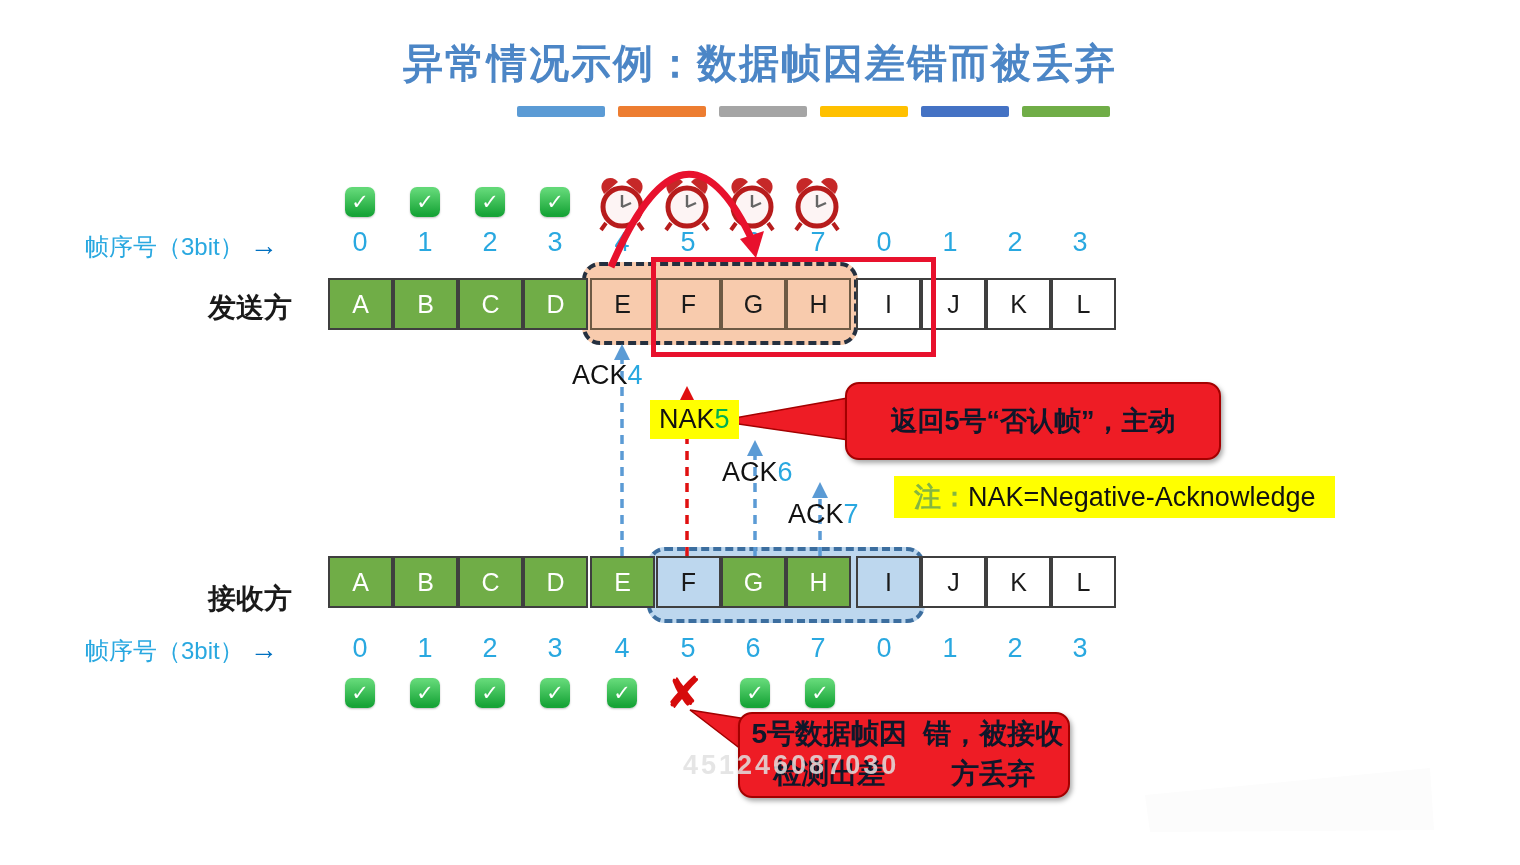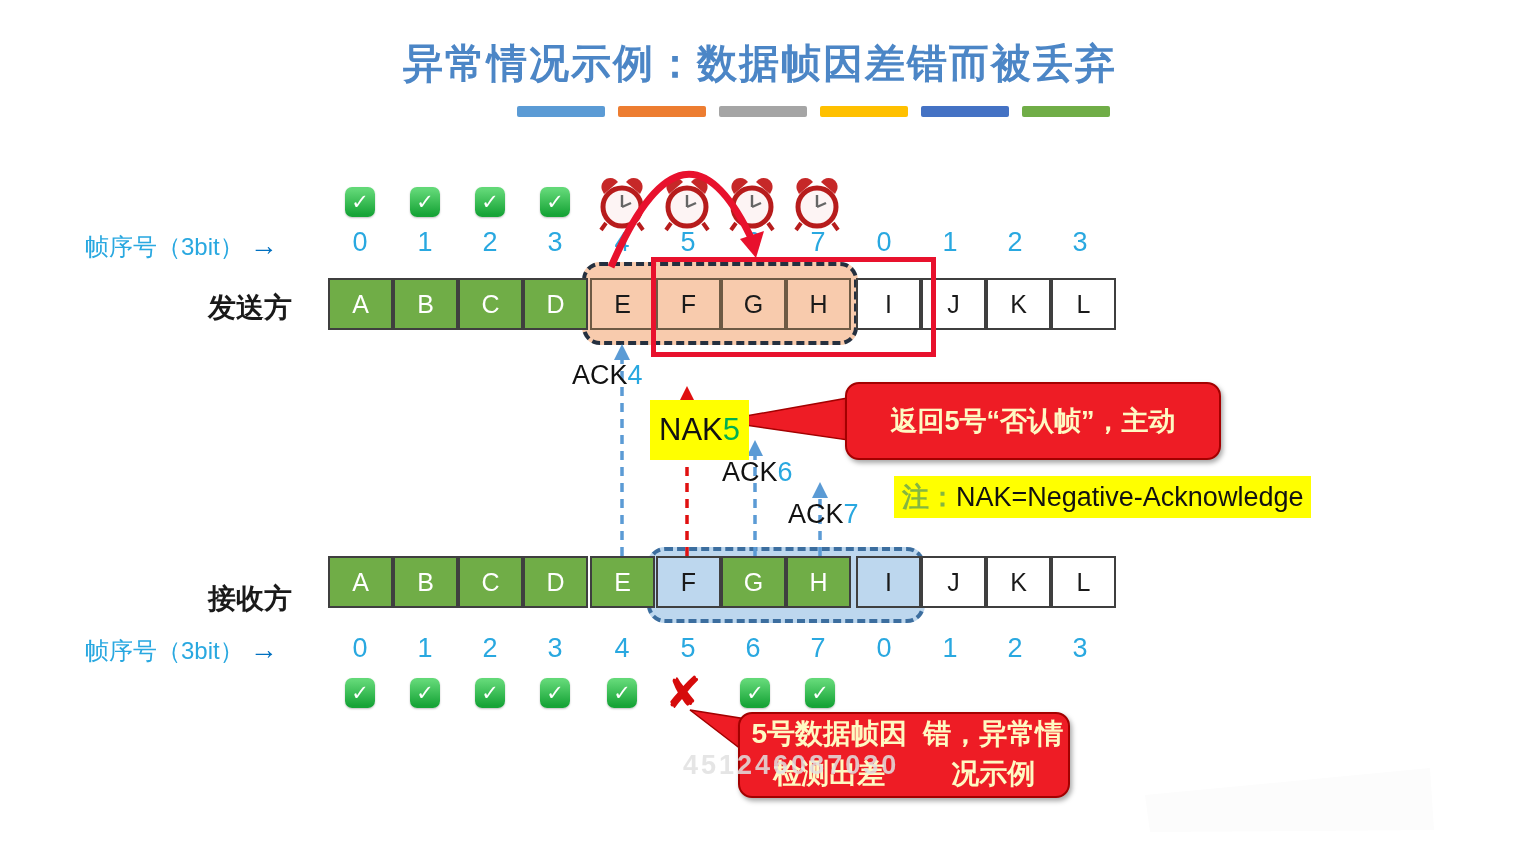--- a/index.html
+++ b/index.html
@@ -27,29 +27,29 @@
   .cell.peach{background:#f8cbad;color:#1a1a1a;border-color:#6e5a44;}
   .cell.blue{background:#bdd7ee;color:#1a1a1a;border-color:#3f3f3f;}
   .cell.white{background:#ffffff;color:#1a1a1a;border-color:#3f3f3f;}
   .window-sender{left:582px;top:262px;width:276px;height:83px;background:#f8cbad;
         border:4px dashed #25303f;border-radius:18px;box-sizing:border-box;z-index:0;}
   .window-receiver{left:647px;top:547px;width:278px;height:76px;background:#bdd7ee;
         border:4px dashed #3c6e9f;border-radius:18px;box-sizing:border-box;z-index:0;}
   .redrect{left:651px;top:257px;width:275px;height:90px;border:5px solid #e8112d;z-index:6;}
   .acklabel{font-size:27px;font-weight:500;color:#111;white-space:nowrap;z-index:6;}
   .acklabel .bluenum{color:#29a8e0;}
-  .naklabel{background:#ffff00;padding:12px 9px;font-size:31px;font-weight:500;color:#111;z-index:6;}
+  .naklabel{background:#ffff00;padding:4px 9px;font-size:27px;font-weight:500;color:#111;z-index:6;}
   .naklabel .greennum{color:#00b050;}
-  .callout{background:#ee1c25;border:2px solid #a30000;border-radius:14px;color:#fef9c3;font-weight:bold;
+  .callout{background:#ee1c25;border:2px solid #a30000;border-radius:14px;color:#0f172a;font-weight:bold;
            text-align:center;z-index:5;box-shadow:2px 3px 5px rgba(0,0,0,.35);}
   .callout1{left:845px;top:382px;width:372px;height:74px;font-size:27px;line-height:36px;
             display:flex;flex-direction:column;justify-content:center;}
   .callout2{left:738px;top:712px;width:328px;height:82px;font-size:28px;line-height:40px;
             display:flex;flex-direction:row;justify-content:center;}
-  .note{left:894px;top:476px;font-size:27px;white-space:nowrap;background:#ffff00;padding:3px 8px;}
+  .note{left:894px;top:476px;font-size:27px;white-space:nowrap;background:#ffff00;padding:3px 20px;}
   .note .prefix{color:#84b641;font-weight:bold;}
   .note .body{color:#111;font-weight:500;}
   .watermark{left:683px;top:750px;font-size:27px;letter-spacing:3px;color:rgba(225,225,225,0.85);
              z-index:7;font-weight:bold;}
   .cell,.check,.num{z-index:2;}
   svg.overlay{position:absolute;left:0;top:0;z-index:4;}
 </style>
 </head>
 <body>
 
@@ -213,21 +213,21 @@
   <div class="abs cross" style="left:665px;top:671px">✘</div>
   <div class="abs check" style="left:740px;top:678px">
       <span>✓</span>
     </div>
   <div class="abs check" style="left:805px;top:678px">
       <span>✓</span>
     </div>
 
   <div class="abs callout callout2">
     <div>5号数据帧因检测出差</div>
-    <div>错，异常情况示例</div>
+    <div>错，被接收方丢弃</div>
   </div>
 
   <div class="abs watermark">451246087030</div>
 
   <svg class="overlay" width="1520" height="865" viewBox="0 0 1520 865">
 
     <polygon points="1145,795 1430,768 1434,830 1150,832" fill="#fcfcfc"></polygon>
 
     <path d="M 611 267 Q 685 95 753 242" stroke="#e8112d" stroke-width="7" fill="none"></path>
     <polygon points="756,258 764,231 740,239" fill="#e8112d"></polygon>

